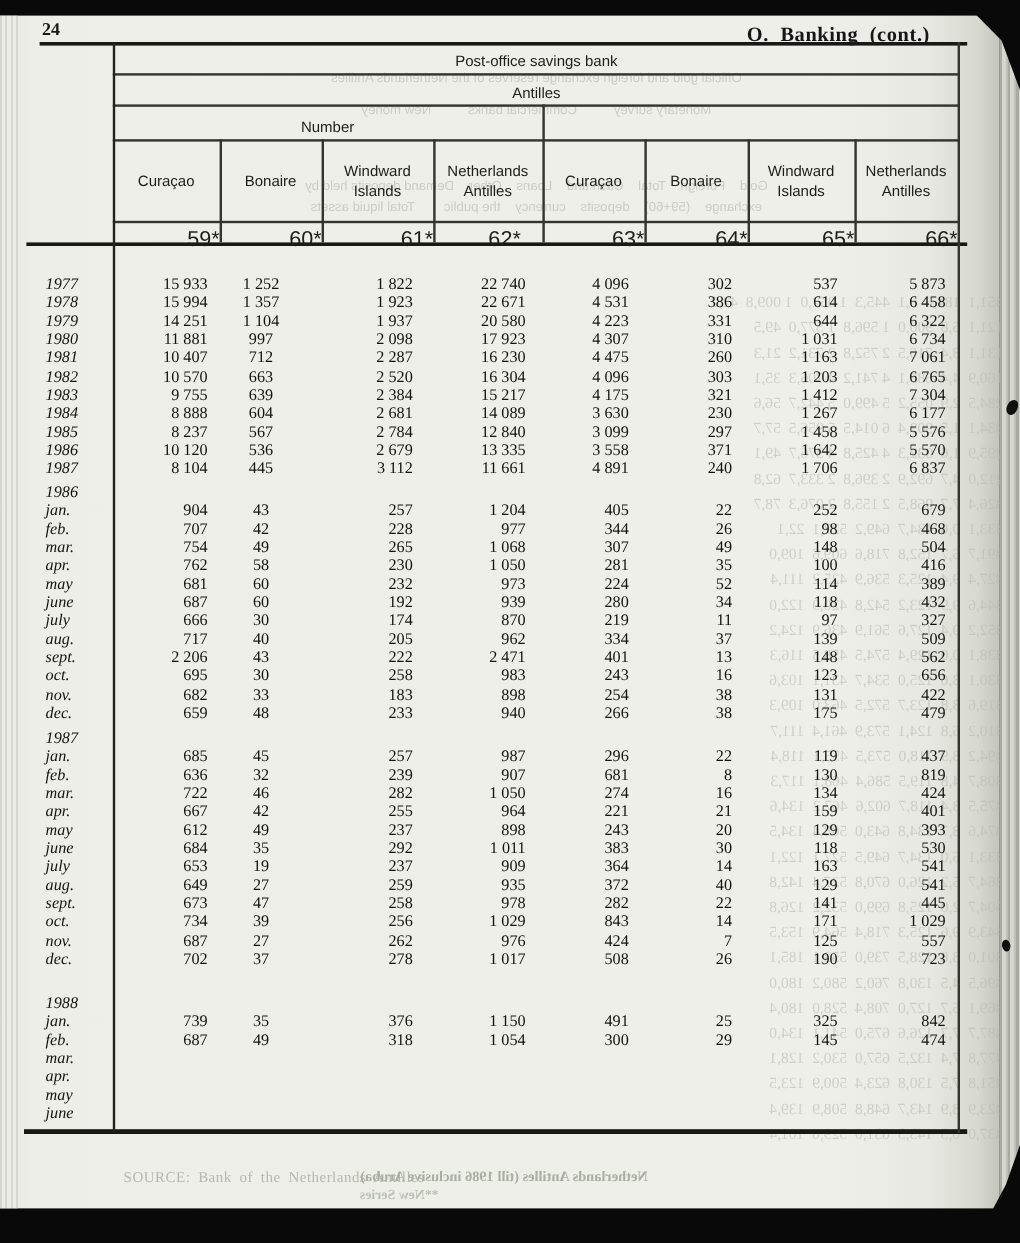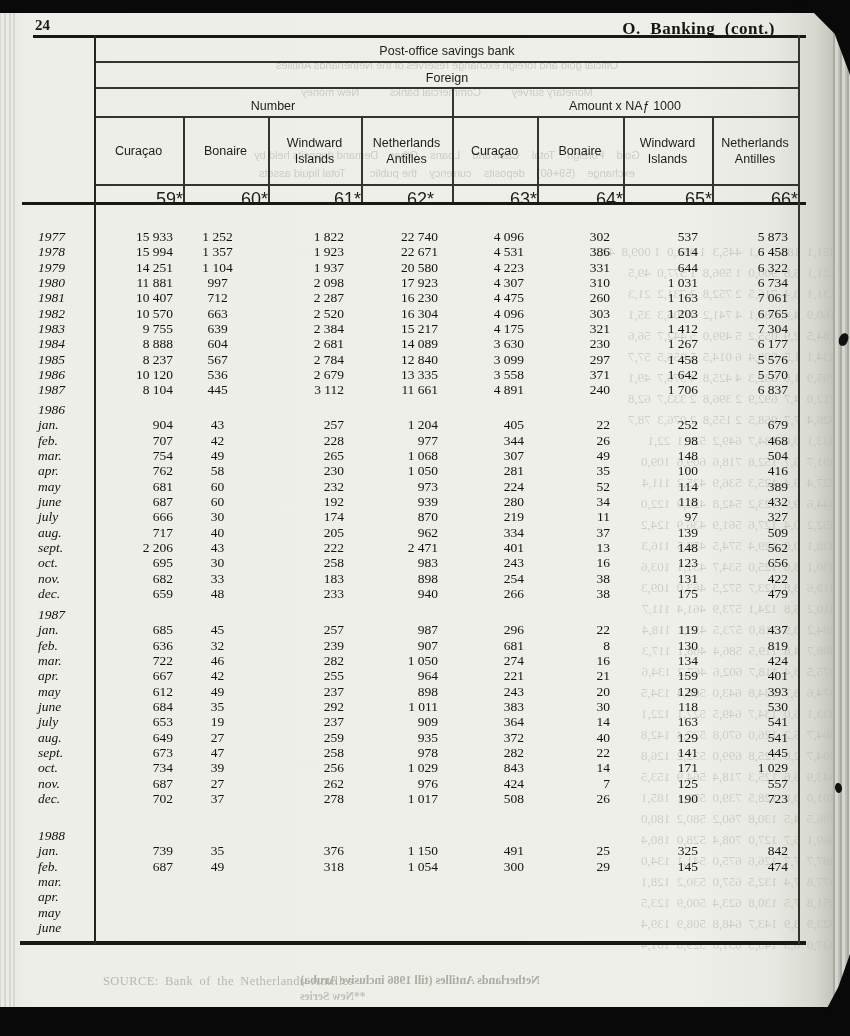--- a/index.html
+++ b/index.html
@@ -101,23 +101,22 @@
     <div class="vl" style="left:798px;top:22px;height:909px;"></div>
     <div class="vl" style="left:452px;top:74px;height:115px;"></div>
     <div class="vl" style="left:183px;top:103px;height:86px;"></div>
     <div class="vl" style="left:268px;top:103px;height:86px;"></div>
     <div class="vl" style="left:361px;top:103px;height:86px;"></div>
     <div class="vl" style="left:537px;top:103px;height:86px;"></div>
     <div class="vl" style="left:623px;top:103px;height:86px;"></div>
     <div class="vl" style="left:712px;top:103px;height:86px;"></div>
 
     <div class="thead center" style="left:94px;top:31px;width:706px;">Post-office savings bank</div>
-    <div class="thead center" style="left:94px;top:58px;width:706px;">Foreign</div>
+    <div class="thead center" style="left:94px;top:58px;width:706px;">Antilles</div>
     <div class="thead center" style="left:94px;top:86px;width:358px;">Number</div>
-    <div class="thead center" style="left:452px;top:86px;width:346px;">Amount x NAƒ 1000</div>
 
     <div class="hcell" style="left:94px;top:112px;width:89px;height:52px;">Curaçao</div>
     <div class="hcell" style="left:183px;top:112px;width:85px;height:52px;">Bonaire</div>
     <div class="hcell" style="left:268px;top:112px;width:93px;height:52px;">Windward Islands</div>
     <div class="hcell" style="left:361px;top:112px;width:91px;height:52px;">Netherlands Antilles</div>
     <div class="hcell" style="left:452px;top:112px;width:85px;height:52px;">Curaçao</div>
     <div class="hcell" style="left:537px;top:112px;width:86px;height:52px;">Bonaire</div>
     <div class="hcell" style="left:623px;top:112px;width:89px;height:52px;">Windward Islands</div>
     <div class="hcell" style="left:712px;top:112px;width:86px;height:52px;">Netherlands Antilles</div>
 

